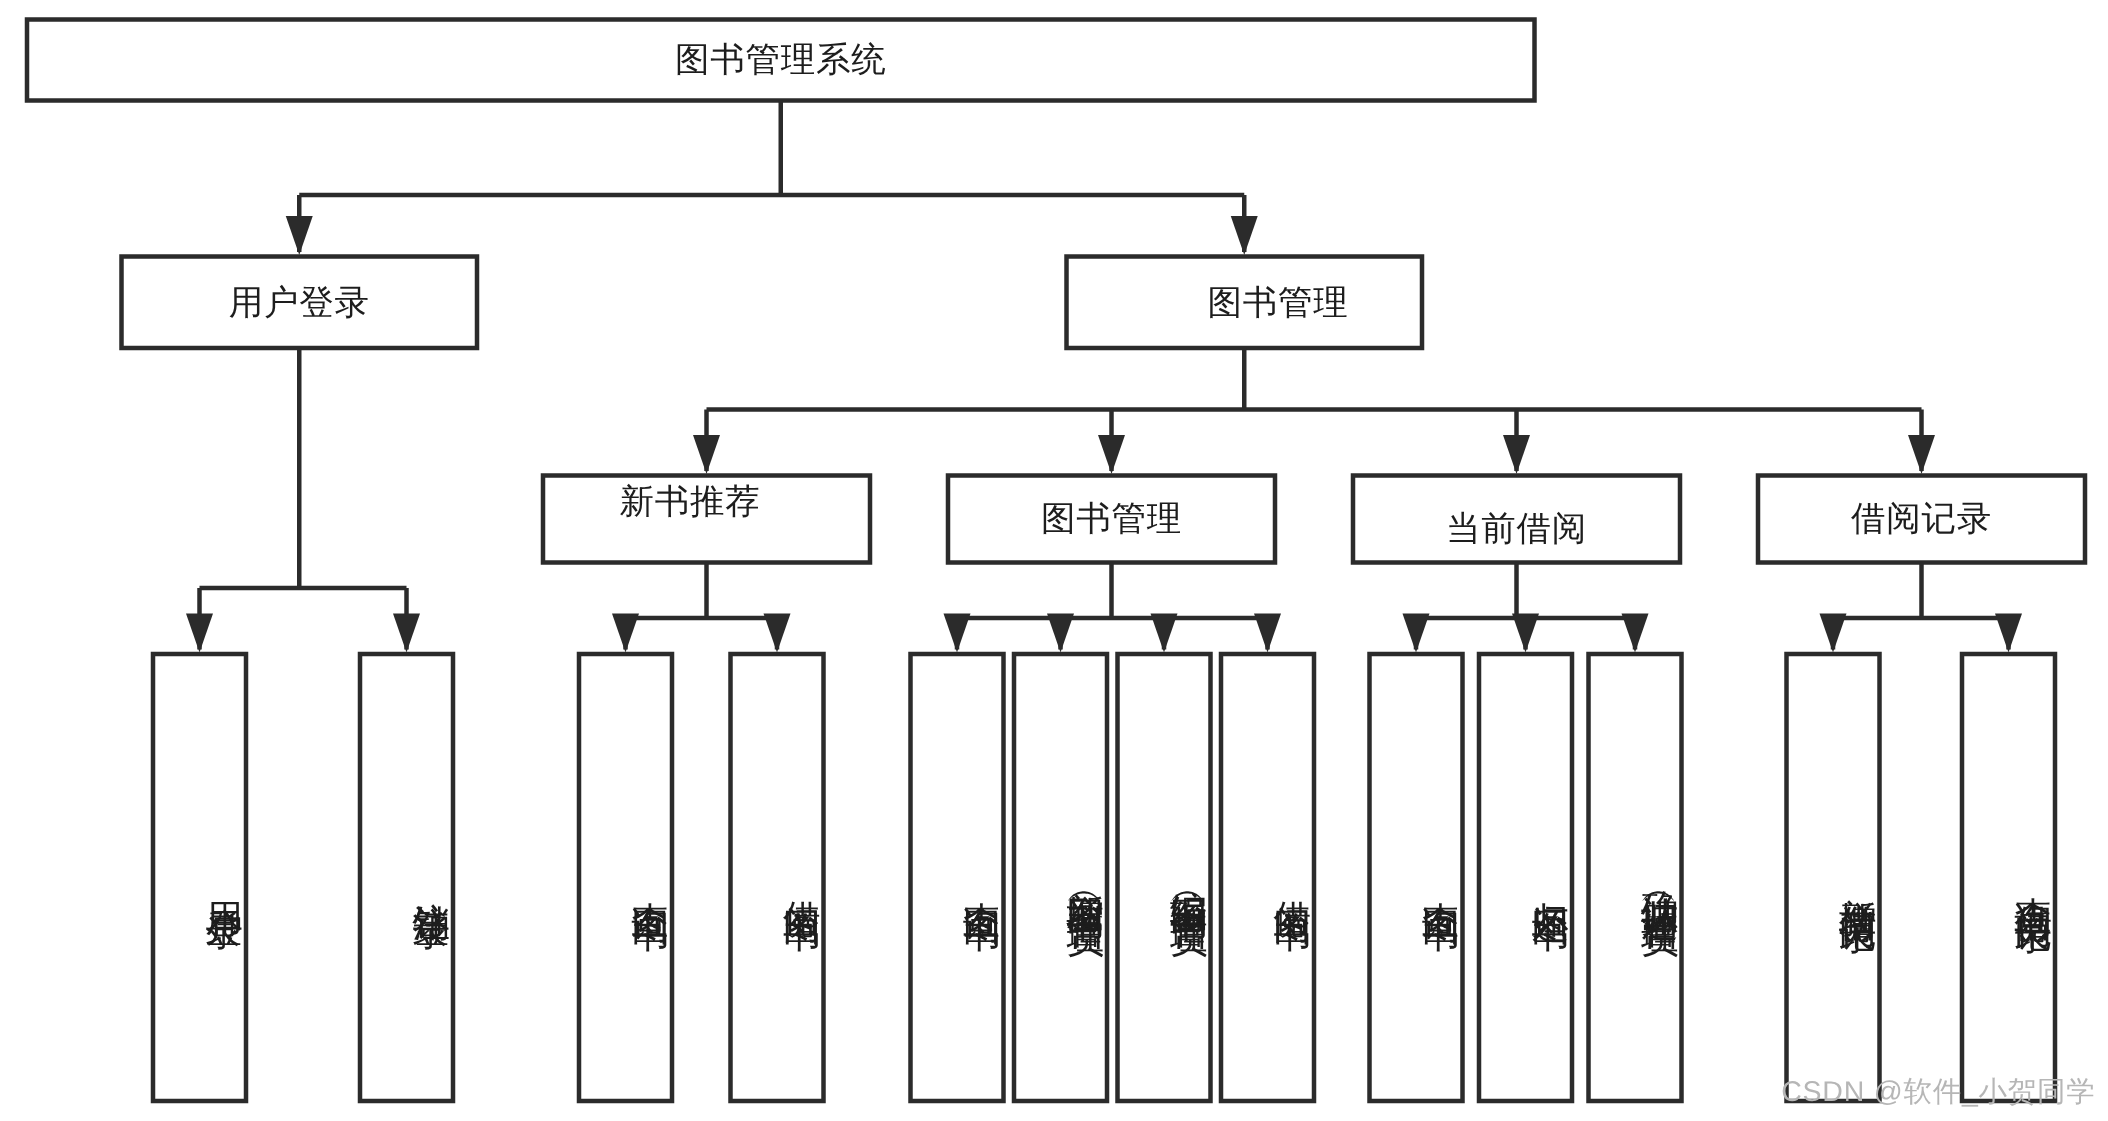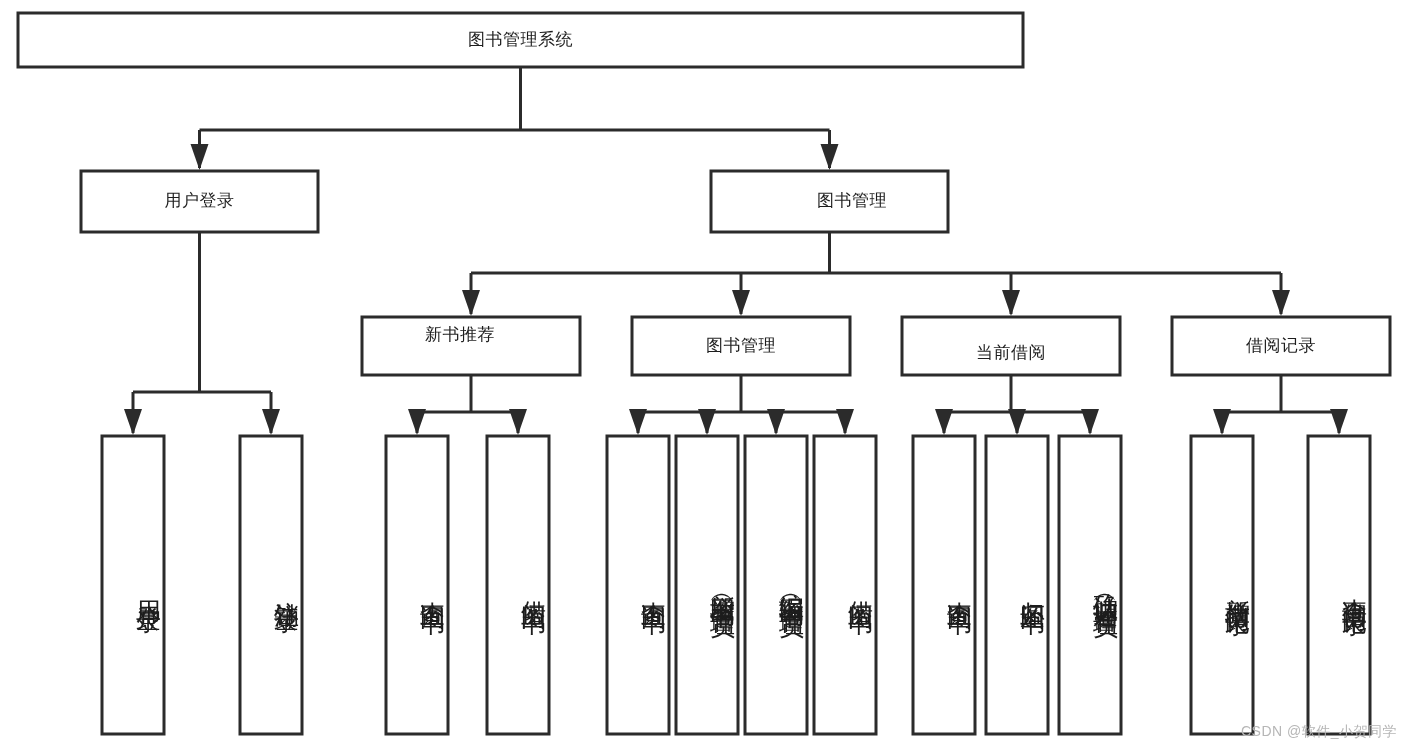--- a/index.html
+++ b/index.html
@@ -44,41 +44,41 @@
     position: absolute;
     display: flex;
     align-items: center;
     justify-content: center;
     color: #1d1d1d;
     font-family: "Liberation Sans", "DejaVu Sans", sans-serif;
     pointer-events: none;
     box-sizing: border-box;
   }
   .node-label.horiz {
-    font-size: 17px;
+    font-size: 23px;
     letter-spacing: 0.5px;
     line-height: 1.1;
     white-space: nowrap;
   }
   .node-label.vert {
     writing-mode: vertical-rl;
     text-orientation: upright;
     font-size: 25px;
     line-height: 1.25;
     letter-spacing: 3px;
     white-space: nowrap;
     align-items: flex-start;
     justify-content: center;
     padding-top: 4px;
   }
   .watermark {
     position: absolute;
     right: 8px;
     bottom: 6px;
-    font-size: 14px;
+    font-size: 19px;
     color: #b6b6b6;
     font-family: "Liberation Sans", "DejaVu Sans", sans-serif;
     white-space: nowrap;
     letter-spacing: 0.5px;
   }
 </style>
 </head>
 <body>
 
 <div id="diagram-root">

